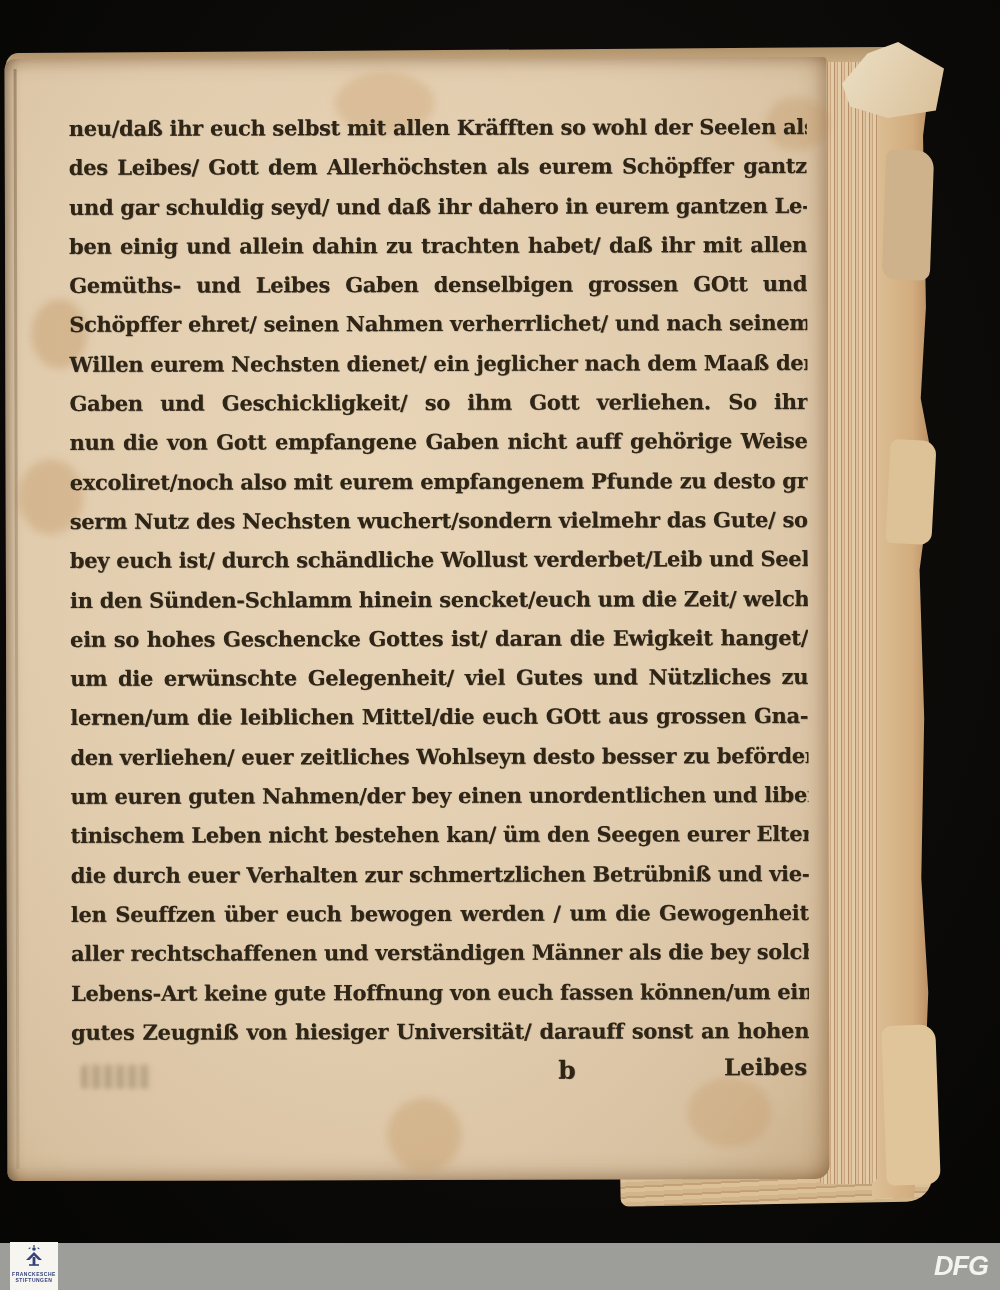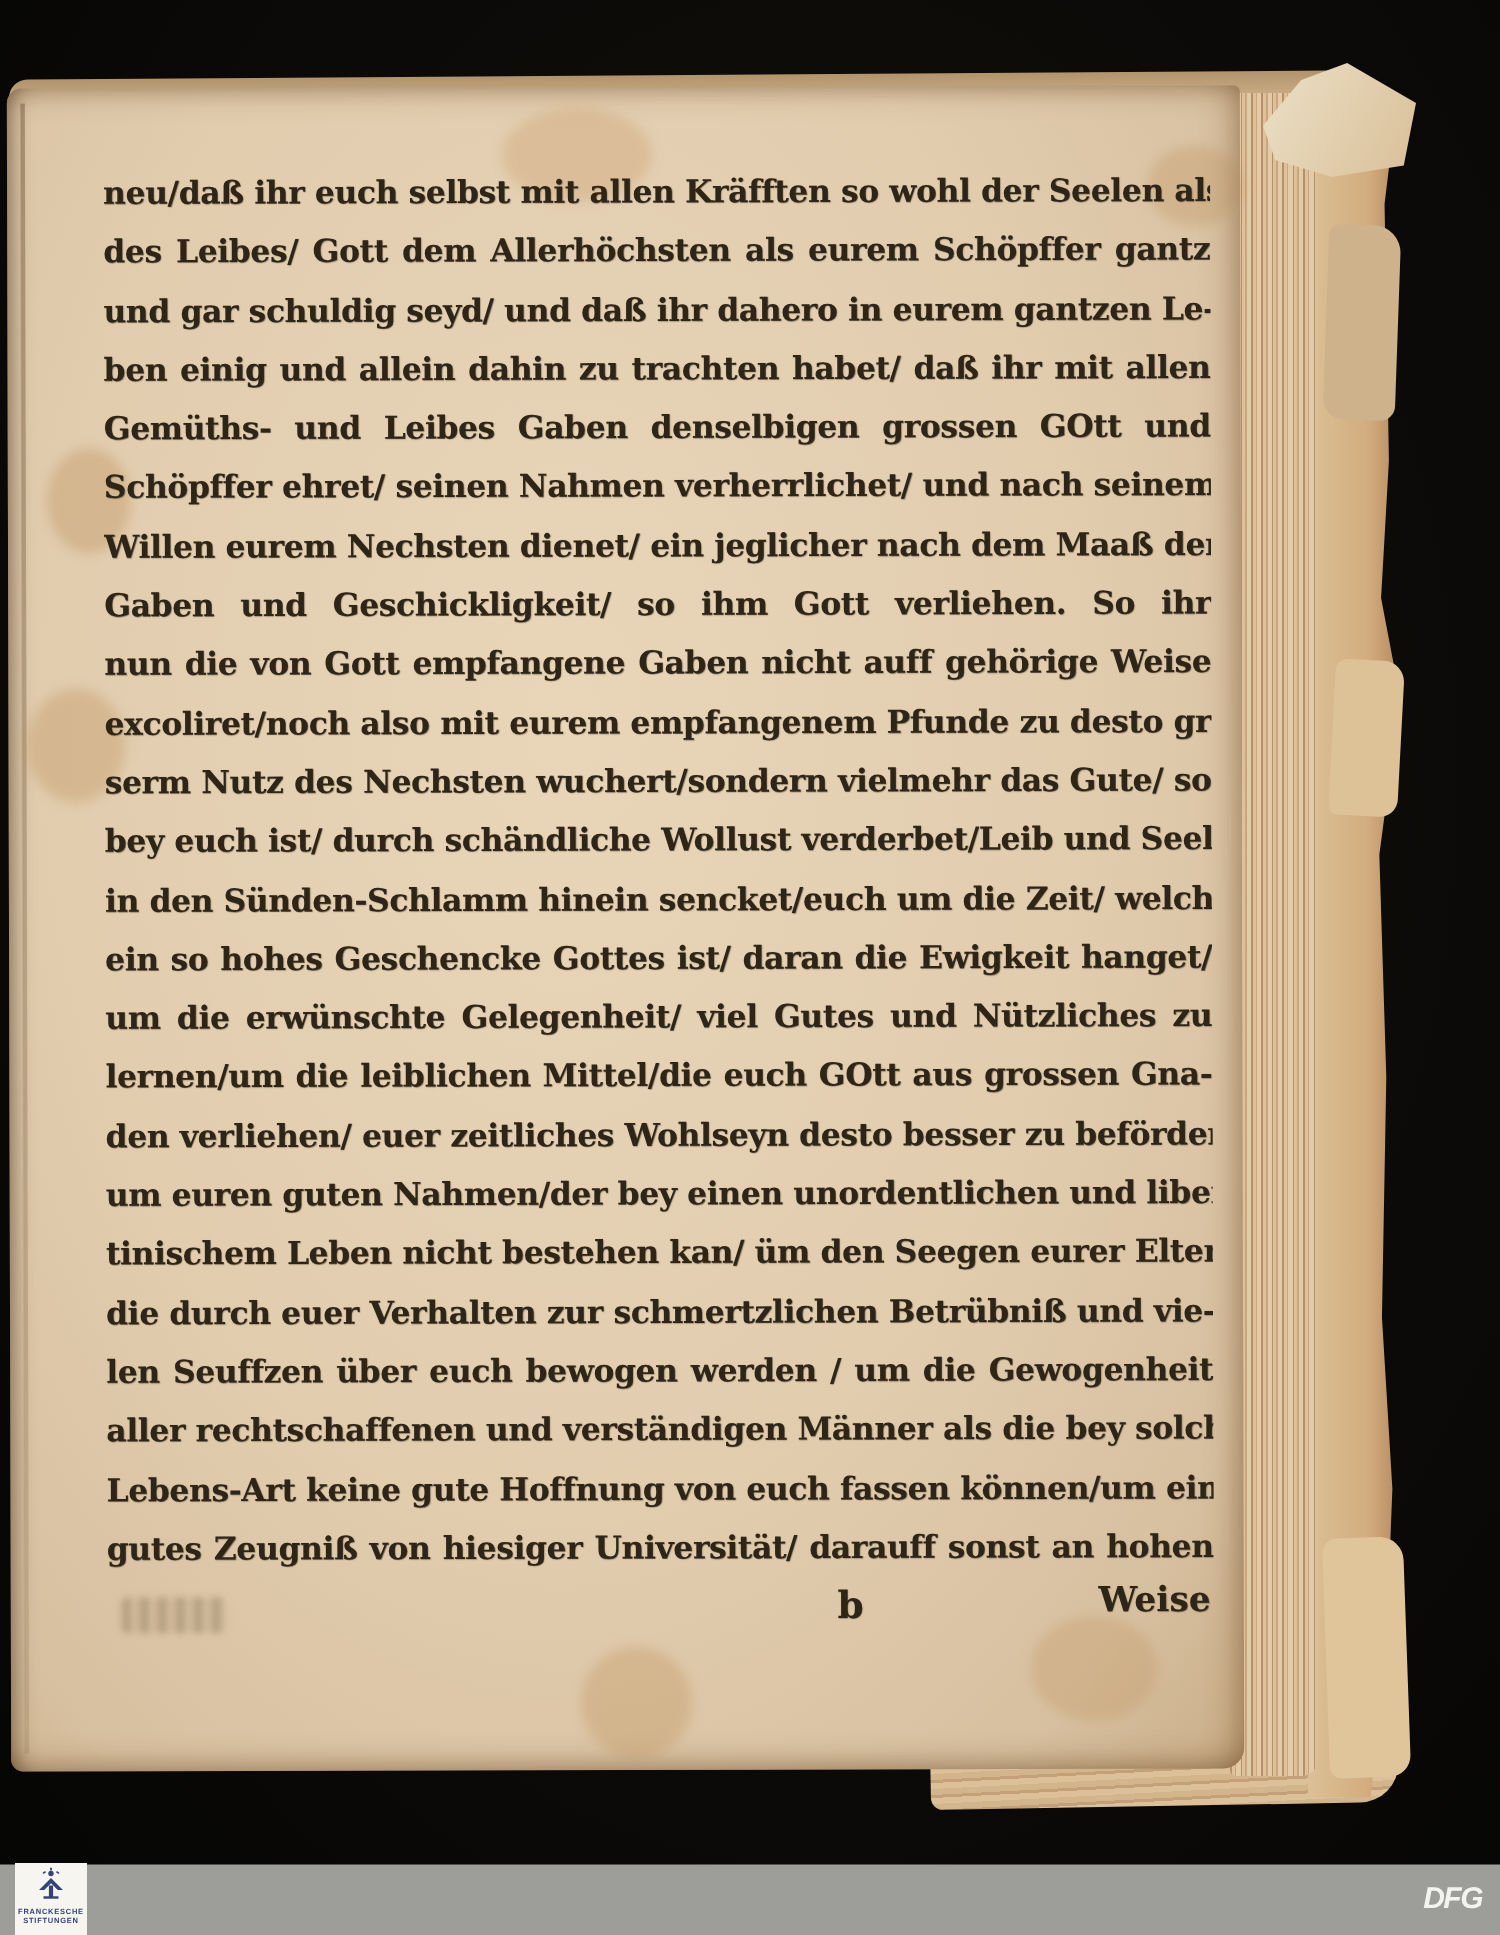--- a/index.html
+++ b/index.html
@@ -68,21 +68,21 @@
       background:#9d9d99;}
   .logo-box{position:absolute;left:10px;top:1242px;width:48px;height:48px;
       background:#f7f5f0;display:flex;flex-direction:column;align-items:center;
       justify-content:flex-start;box-sizing:border-box;padding-top:3px;}
   .logo-text{font-family:"Liberation Sans", sans-serif;font-size:5px;line-height:6px;
       font-weight:bold;letter-spacing:.5px;color:#33427a;text-align:center;}
   .footer-title{position:absolute;left:66px;top:1243px;height:47px;line-height:47px;
       font-family:"Liberation Serif", serif;font-size:17px;letter-spacing:.3px;color:#efeeea;}
   .dfg-logo{position:absolute;right:12px;top:1243px;height:47px;line-height:47px;
       font-family:"Liberation Sans", sans-serif;font-style:italic;font-weight:800;
-      font-size:20px;letter-spacing:-1px;color:#f3f3f1;}
+      font-size:27px;letter-spacing:-1px;color:#f3f3f1;}
 </style>
 </head>
 <body>
 
 <div class="stage">
 
   <div class="deckle-top"></div>
   <div class="under-stack-br"></div>
   <div class="under-sliver-bl"></div>
   <div class="fore-edge"></div>
@@ -124,21 +124,21 @@
         <div class="line">tinischem Leben nicht bestehen kan/ üm den Seegen eurer Eltern/</div>
         <div class="line">die durch euer Verhalten zur schmertzlichen Betrübniß und vie-</div>
         <div class="line">len Seuffzen über euch bewogen werden / um die Gewogenheit</div>
         <div class="line">aller rechtschaffenen und verständigen Männer als die bey solcher</div>
         <div class="line">Lebens-Art keine gute Hoffnung von euch fassen können/um ein</div>
         <div class="line">gutes Zeugniß von hiesiger Universität/ darauff sonst an hohen</div>
       </div>
 
     <div class="sig-row">
       <span class="sig-mark">b</span>
-      <span class="catchword">Weise</span>
+      <span class="catchword">Leibes</span>
     </div>
   </div>
 
   <div class="footer-bar"></div>
   <div class="logo-box">
     <span>
       <svg width="24" height="22" viewBox="0 0 24 22">
         <g fill="#33427a">
           <circle cx="12" cy="4" r="1.8"></circle>
           <rect x="11.4" y="0" width="1.2" height="2"></rect>

